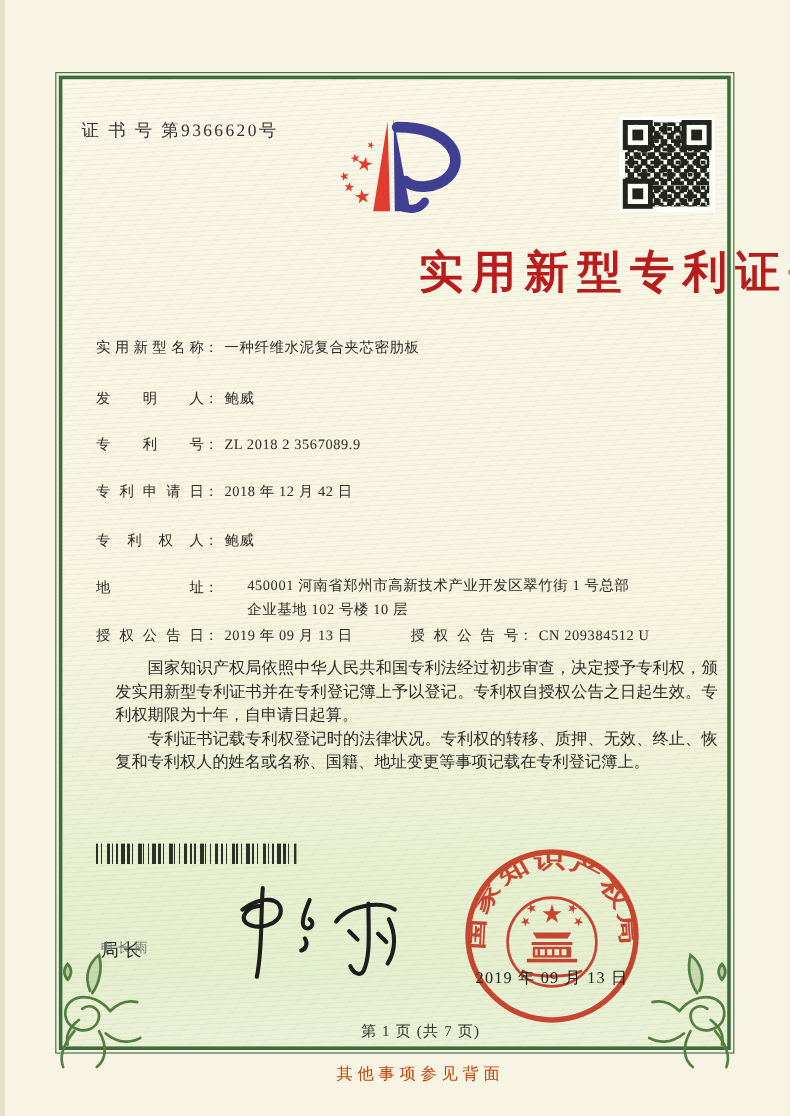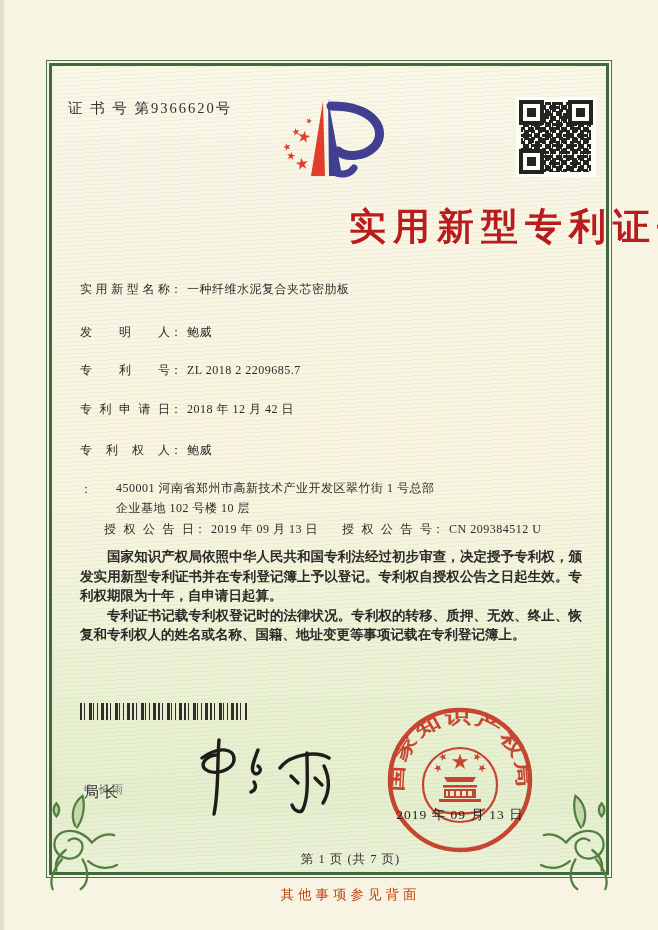--- a/index.html
+++ b/index.html
@@ -43,24 +43,24 @@
   .doc-title{
     position:absolute;top:202px;left:0;width:100%;text-align:right;
     font-size:37px;font-weight:600;letter-spacing:7px;color:#b91c1c;
   }
   
   .f-row{position:absolute;left:80px;width:505px;display:flex;font-size:12px;line-height:22px;color:#2b2b28;}
   .f-label{width:90px;display:inline-block;text-align:justify;text-align-last:justify;flex:none;}
   .f-colon{width:17px;flex:none;}
   .f-value{letter-spacing:0.5px;}
   .addr .f-value{line-height:20px;margin-left:19px;}
-  .pair{display:flex;justify-content:center;}
+  .pair{display:flex;}
   .pair-first{width:262px;flex:none;}
   
-  .body-text{position:absolute;left:80px;top:547px;width:502px;font-size:13.5px;line-height:19.5px;color:#2a2a27;text-align:justify;font-weight:bold;}
+  .body-text{position:absolute;left:96px;top:547px;width:502px;font-size:13.5px;line-height:19.5px;color:#2a2a27;text-align:justify;}
   .body-text p{margin:0;text-indent:2em;}
   
   .barcode{
     position:absolute;left:80px;top:703px;width:167px;height:17px;
     background:repeating-linear-gradient(90deg,
       #2e2e2a 0 2px, transparent 2px 4px,
       #2e2e2a 4px 5px, transparent 5px 9px,
       #2e2e2a 9px 12px, transparent 12px 13px,
       #2e2e2a 13px 14px, transparent 14px 17px,
       #2e2e2a 17px 18px, transparent 18px 21px,
@@ -147,33 +147,34 @@
       <span class="f-value">一种纤维水泥复合夹芯密肋板</span>
   </div>
   <div class="f-row" style="top:321px">
     <span class="f-label">发明人</span>
       <span class="f-colon">：</span>
       <span class="f-value">鲍威</span>
   </div>
   <div class="f-row" style="top:359px">
     <span class="f-label">专利号</span>
       <span class="f-colon">：</span>
-      <span class="f-value">ZL 2018 2 2209685.7</span>
+      <span class="f-value">ZL 2018 2 3567089.9</span>
   </div>
   <div class="f-row" style="top:398px">
     <span class="f-label">专利申请日</span>
       <span class="f-colon">：</span>
       <span class="f-value">2018 年 12 月 42 日</span>
   </div>
   <div class="f-row" style="top:439px">
     <span class="f-label">专利权人</span>
       <span class="f-colon">：</span>
       <span class="f-value">鲍威</span>
   </div>
   <div class="f-row addr" style="top:478px">
+    <span class="f-label">地址</span>
       <span class="f-colon">：</span>
     <span class="f-value">
       <span>450001 河南省郑州市高新技术产业开发区翠竹街 1 号总部</span><br>
       <span>企业基地 102 号楼 10 层</span>
     </span>
   </div>
   <div class="f-row" style="top:518px">
     <span class="pair pair-first">
       <span class="f-label">授权公告日</span>
         <span class="f-colon">：</span>

